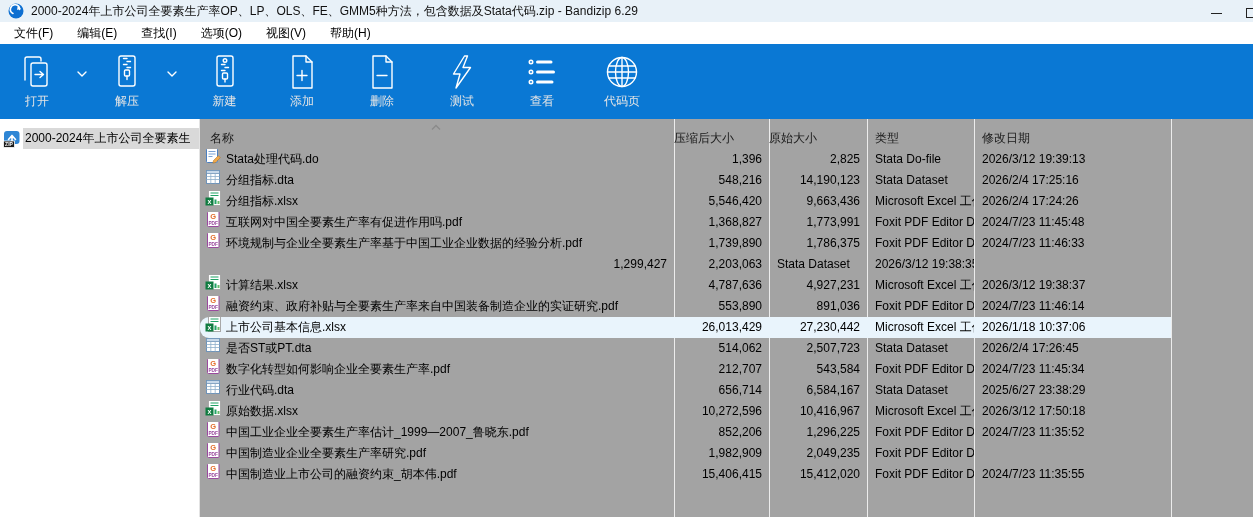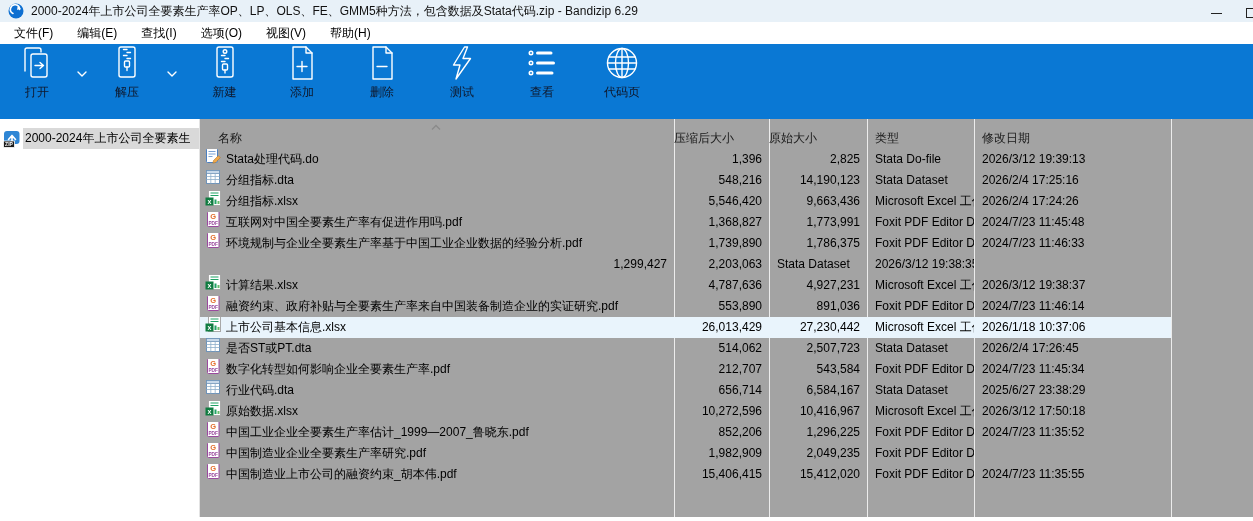--- a/index.html
+++ b/index.html
@@ -18,45 +18,45 @@
   .win-btn { position: absolute; top: 0; height: 26px; display: flex; align-items: center; justify-content: center; }
   .btn-min { right: 22px; width: 30px; }
   .btn-min .dash { display: block; width: 11px; border-top: 1px solid #222; }
   .btn-max { right: -6px; width: 16px; }
   .btn-max .box { display: block; width: 10px; height: 10px; border: 1px solid #222; }
   
   .menubar { height: 22px; background: #fff; display: flex; align-items: center; padding-left: 2px; }
   .menu-item { padding: 3px 12px; color: #000; cursor: default; }
   
   .toolbar { height: 75px; background: #0a78d4; display: flex; align-items: flex-start; padding-left: 7px; }
-  .tb-btn { display: flex; flex-direction: column; align-items: center; color: #0f172a; }
+  .tb-btn { display: flex; flex-direction: column; align-items: center; color: #e5e5e5; padding-top: 9px; }
   .tb-btn svg { width: 38px; height: 38px; display: block; }
   .tb-btn .tb-label { margin-top: 3px; font-size: 12px; line-height: 14px; white-space: nowrap; }
   .tb-w60 { width: 60px; } .tb-w75 { width: 75px; } .tb-w80 { width: 80px; }
   .tb-chevron { width: 30px; display: flex; align-items: center; justify-content: center; padding-top: 27px; }
   .tb-stroke { stroke: #fff; stroke-width: 1.4; fill: none; stroke-linejoin: round; stroke-linecap: round; }
   
   .main { display: flex; height: 398px; position: relative; background: #a3a3a3; }
   .collapse-caret { position: absolute; left: 430px; top: 1px; width: 12px; height: 7px; z-index: 5; }
   .sidebar { width: 200px; border-right: 1px solid #e3e3e3; padding-top: 9px; background: #fff; }
   .tree-item { height: 21px; display: flex; align-items: center; padding-left: 3px; }
   .tree-item svg { width: 18px; height: 18px; margin-right: 2px; flex: 0 0 auto; }
   .tree-label { background: #d9d9d9; flex: 1; height: 21px; line-height: 21px; padding-left: 2px;
                 white-space: nowrap; overflow: hidden; }
   
   .filelist { flex: 1; position: relative; padding-top: 8px; }
   .colsep { position: absolute; top: 0; bottom: 0; width: 1px; background: #ececec; }
   .grid-cols { display: grid; grid-template-columns: 474px 95px 98px 107px 197px 1fr; align-items: center; }
   .list-header { height: 22px; color: #1a1a1a; position: relative; z-index: 2; }
   .list-header .hc { height: 22px; line-height: 22px; white-space: nowrap; overflow: hidden; }
-  .hc-name { padding-left: 18px; }
+  .hc-name { padding-left: 10px; }
   .hc-right { padding-right: 7px; }
   .hc-left { padding-left: 8px; }
   .file-row { height: 21px; position: relative; z-index: 2; }
-  .file-row.selected { background: linear-gradient(to right, #e9f4fc 0, #e9f4fc 971px, rgba(0,0,0,0) 971px); }
+  .file-row.selected { background: linear-gradient(to right, #e9f4fc 0, #e9f4fc 971px, rgba(0,0,0,0) 971px); border-radius: 9px; }
   .cell { white-space: nowrap; overflow: hidden; height: 21px; line-height: 21px; }
   .cell-name { display: flex; align-items: center; padding-left: 5px; }
   .cell-name svg { width: 16px; height: 16px; margin-right: 5px; flex: 0 0 auto; }
   .cell-right { text-align: right; padding-right: 7px; }
   .cell-left { padding-left: 8px; }
 </style>
 </head>
 <body>
 
 <div class="titlebar">

